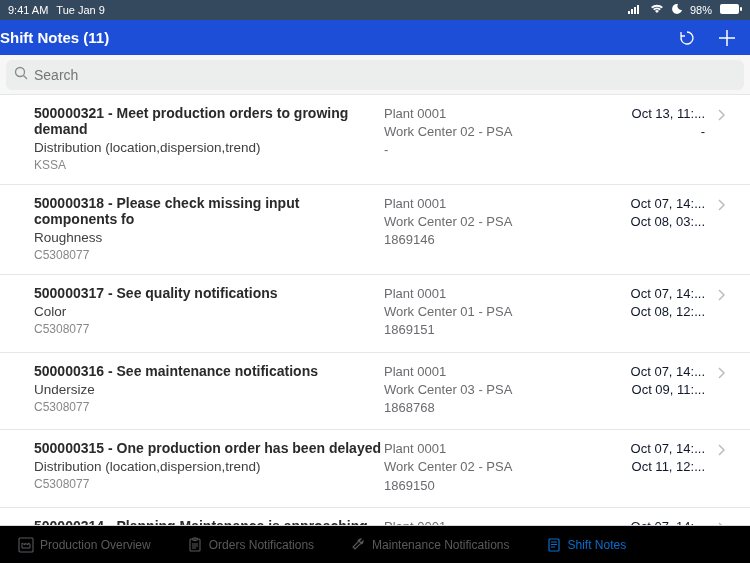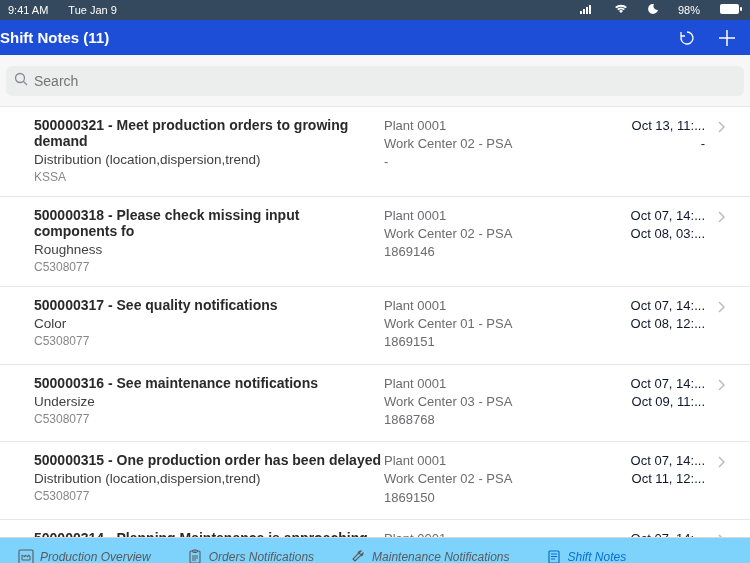--- a/index.html
+++ b/index.html
@@ -1,35 +1,35 @@
 <!DOCTYPE html>
 <html><head>
 <meta charset="utf-8">
 <style>
 * { box-sizing: border-box; margin: 0; padding: 0; }
 html, body { width: 750px; height: 563px; font-family: -apple-system, "Helvetica Neue", Arial, sans-serif; background: #fff; overflow: hidden; }
 .status-bar { height: 20px; background: #34495E; color: #fff; display: flex; align-items: center; justify-content: space-between; padding: 0 8px; font-size: 11px; }
-.status-left, .status-right { display: flex; align-items: center; gap: 20px; }
+.status-left, .status-right { display: flex; align-items: center; gap: 8px; }
 .header { height: 35px; background: #1d4ed8; color: #fff; display: flex; align-items: center; justify-content: flex-start; position: relative; }
 .header-title { font-size: 15px; font-weight: 600; }
 .header-actions { position: absolute; right: 12px; display: flex; gap: 18px; align-items: center; }
 .icon-btn { width: 22px; height: 22px; display:flex; align-items:center; justify-content:center; cursor:pointer; }
-.search-row { height: 52px; background: #f7f7f7; border-bottom: 1px solid #e6e6e6; display:flex; align-items:center; padding: 5px 6px; }
+.search-row { height: 40px; background: #f7f7f7; border-bottom: 1px solid #e6e6e6; display:flex; align-items:center; padding: 5px 6px; }
 .search-box { flex:1; height: 30px; background:#eceded; border-radius:6px; display:flex; align-items:center; padding:0 8px; color:#8a8a8e; font-size:14px; gap:6px; }
 .search-box input { border:none; background:transparent; flex:1; font-size:14px; color:#333; outline:none; }
 .list { height: calc(563px - 20px - 35px - 40px - 38px); overflow-y:auto; }
 .item { display:flex; padding:10px 27px 12px 34px; border-bottom:1px solid #e6e6e6; position:relative; cursor:pointer; }
 .col-left { width: 350px; }
 .col-mid { width: 220px; color:#6b6b70; font-size:13px; line-height:1.4; }
 .col-right { flex:1; text-align:right; color:#0f172a; font-size:13px; position:relative; padding-right:18px; line-height:1.4; }
 .item-title { font-size:14px; font-weight:700; color:#2a2a2a; margin-bottom:3px; }
 .item-sub { font-size:13.5px; color:#404040; margin-bottom:3px; }
 .item-code { font-size:12px; color:#888; }
 .chevron { position:absolute; right:-2px; top:3px; }
-.tabbar { height:38px; border-top:1px solid #d8d8d8; display:flex; align-items:center; background:#7dd3fc;font-style:italic; }
+.tabbar { height:38px; border-top:1px solid #d8d8d8; display:flex; align-items:center; background:#000000; }
 .tab { flex:0 0 auto; padding:0 18px; display:flex; align-items:center; gap:6px; font-size:12px; color:#5a5a5e; cursor:pointer; height:100%; }
 .tab.active { color:#0a6ed1; }
 .tab-icon { width:16px; height:16px; display:flex; align-items:center; justify-content:center; }
 </style>
 </head>
 <body>
 
 <div class="status-bar">
   <div class="status-left">
     <span>9:41 AM</span>

